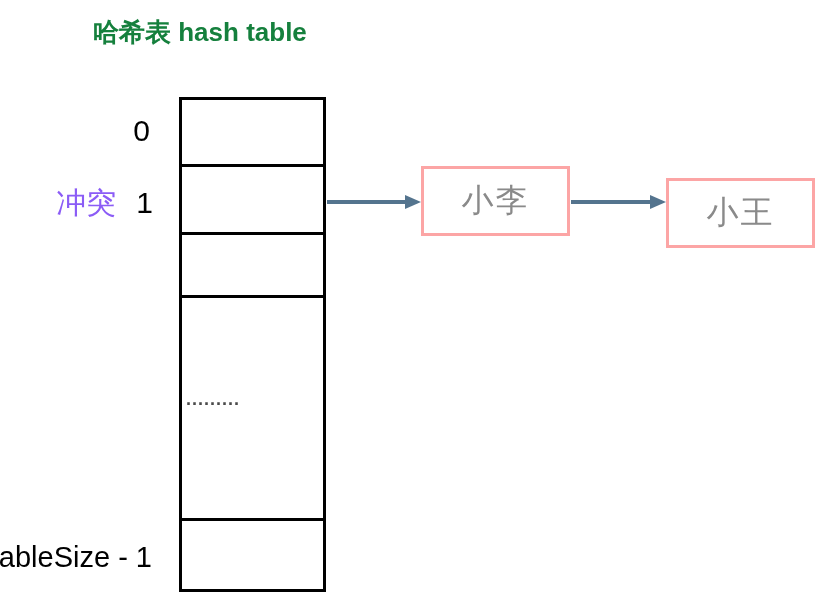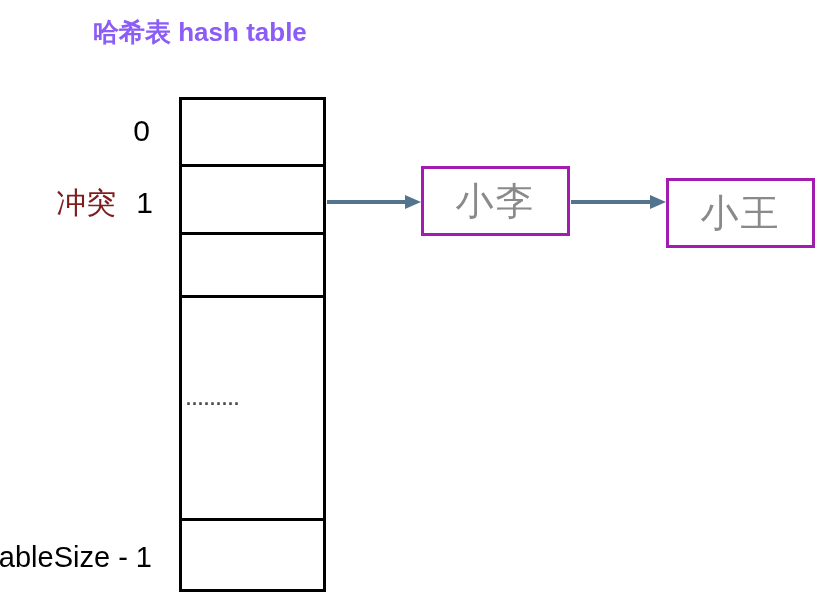--- a/index.html
+++ b/index.html
@@ -14,21 +14,21 @@
     height: 615px;
     background: #ffffff;
     overflow: hidden;
   }
   .title {
     position: absolute;
     left: 93px;
     top: 17px;
     font-size: 26px;
     font-weight: bold;
-    color: #8b5cf6;
+    color: #15803d;
     line-height: 30px;
     white-space: nowrap;
   }
   
   .hash-table {
     position: absolute;
     left: 179px;
     top: 97px;
     width: 147px;
     height: 495px;
@@ -65,36 +65,36 @@
     font-size: 30px;
     line-height: 30px;
     color: #000000;
     white-space: nowrap;
     text-align: right;
   }
   .label-0    { right: 671px; top: 116px; }
   .label-1    { right: 668px; top: 188px; }
   .label-last { right: 669px; top: 542px; font-size: 29px; }
   .conflict {
-    color: #7f1d1d;
+    color: #8b5cf6;
     margin-right: 20px;
     margin-top: 32px;
   }
   
   .node {
     position: absolute;
     top: 166px;
     width: 149px;
     height: 70px;
-    border: 3px solid #a21caf;
+    border: 3px solid #fca5a5;
     box-sizing: border-box;
     display: flex;
     align-items: center;
     justify-content: center;
-    font-size: 38px;
+    font-size: 32px;
     color: #8a8a8a;
     letter-spacing: 2px;
     background: #ffffff;
   }
   .node-1 { left: 421px; }
   .node-2 { left: 666px; margin-top: 12px; }
   
   .arrow-shaft {
     position: absolute;
     top: 200px;

